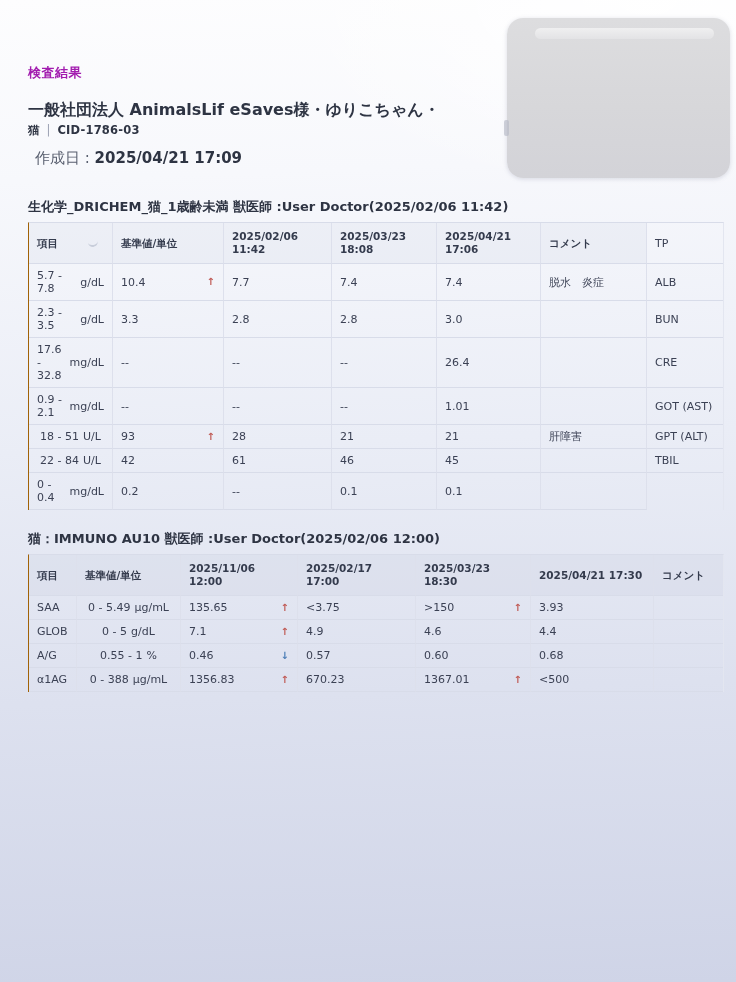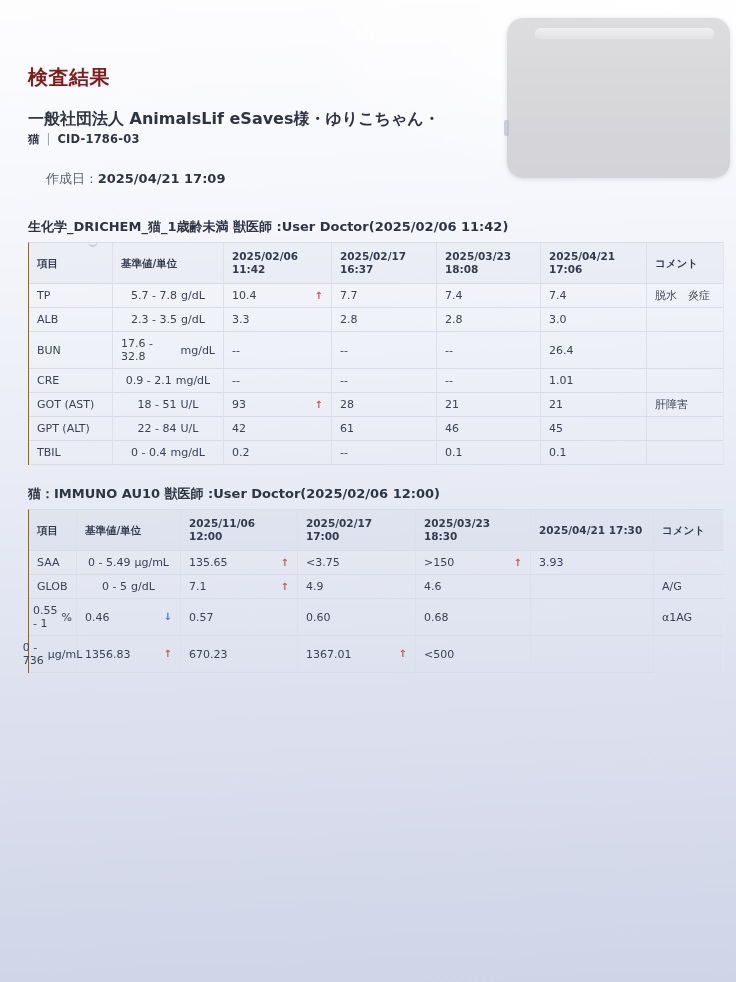--- a/index.html
+++ b/index.html
@@ -7,27 +7,27 @@
     width:736px;height:982px;overflow:hidden;position:relative;
     font-family:"DejaVu Sans","Liberation Sans",sans-serif;
     color:#3b4154;
     background:
       radial-gradient(ellipse 620px 320px at 88% 0%, rgba(255,255,255,0.9), rgba(255,255,255,0) 62%),
       linear-gradient(178deg,#fdfdfe 0%,#f7f8fc 18%,#eaedf6 45%,#dde1ef 70%,#cfd4e7 100%);
   }
   .content{position:relative;padding:64px 14px 0 28px;}
 
   
-  .title{font-size:20px;font-weight:bold;color:#7f1d1d;margin:0 0 17px;letter-spacing:.5px;}
+  .title{font-size:13px;font-weight:bold;color:#a21caf;margin:0 0 17px;letter-spacing:.5px;}
   .client{font-size:16px;font-weight:bold;color:#2e3443;margin:0;line-height:21px;}
   .subject-line{font-size:11.5px;margin:0;line-height:21px;color:#2e3443;}
   .subject{font-weight:bold;}
   .sep{color:#9aa0b2;font-weight:normal;padding:0 7px;}
   .cid{font-weight:700;letter-spacing:.2px;}
-  .created{font-size:13px;margin:18px;line-height:21px;color:#5a6070;}
+  .created{font-size:15px;margin:7px;line-height:21px;color:#5a6070;}
   .created .val{font-weight:bold;color:#2e3443;}
 
   
   .tbl{margin-top:29px;}
   .tbl + .tbl{margin-top:20px;}
   .tbl-title{font-size:13px;font-weight:bold;color:#2e3443;margin:0 0 6px;}
   .grid{display:grid;width:694px;border-top:1px solid #d8dce9;border-left:1px solid #a16207;border-right:1px solid #e3e6f0;}
   .cell{border-right:1px solid #dde0ec;border-bottom:1px solid #d8dce9;padding:5px 8px;font-size:11px;line-height:13px;display:flex;align-items:center;min-height:13px;box-sizing:border-box;}
   .cell:nth-child(7n){border-right:none;}
   .th{font-weight:bold;background:rgba(140,150,180,0.07);padding:7px 8px;font-size:10.5px;color:#343b4d;}
@@ -69,21 +69,20 @@
     <span>作成日 :</span>
     <span class="val">2025/04/21 17:09</span>
   </p>
 
   <section class="tbl">
     <h2 class="tbl-title">生化学_DRICHEM_猫_1歳齢未満 獣医師 :User Doctor(2025/02/06 11:42)</h2>
     <div class="grid" style="grid-template-columns: 84px 111px 108px 105px 104px 106px 76px;">
         <div class="cell th">項目</div>
         <div class="cell th">基準値/単位</div>
         <div class="cell th">2025/02/06 11:42</div>
-        <div class="cell th">2025/02/17 16:37</div>
         <div class="cell th">2025/03/23 18:08</div>
         <div class="cell th">2025/04/21 17:06</div>
         <div class="cell th">コメント</div>
         <div class="cell item">TP</div>
         <div class="cell range">
           <div class="rng">5.7 - 7.8</div>
           <div class="unit">g/dL</div>
         </div>
         <div class="cell val">
           <div class="v">10.4</div>
@@ -249,20 +248,23 @@
         <div class="cell val">
           <div class="v">7.1</div>
           <div class="arr up">↑</div>
         </div>
         <div class="cell val">
           <div class="v">4.9</div>
         </div>
         <div class="cell val">
           <div class="v">4.6</div>
         </div>
+        <div class="cell val">
+          <div class="v">4.4</div>
+        </div>
         <div class="cell cmt"></div>
         <div class="cell item">A/G</div>
         <div class="cell range">
           <div class="rng">0.55 - 1</div>
           <div class="unit">%</div>
         </div>
         <div class="cell val">
           <div class="v">0.46</div>
           <div class="arr down">↓</div>
         </div>
@@ -271,21 +273,21 @@
         </div>
         <div class="cell val">
           <div class="v">0.60</div>
         </div>
         <div class="cell val">
           <div class="v">0.68</div>
         </div>
         <div class="cell cmt"></div>
         <div class="cell item">α1AG</div>
         <div class="cell range">
-          <div class="rng">0 - 736</div>
+          <div class="rng">0 - 388</div>
           <div class="unit">μg/mL</div>
         </div>
         <div class="cell val">
           <div class="v">1356.83</div>
           <div class="arr up">↑</div>
         </div>
         <div class="cell val">
           <div class="v">670.23</div>
         </div>
         <div class="cell val">

